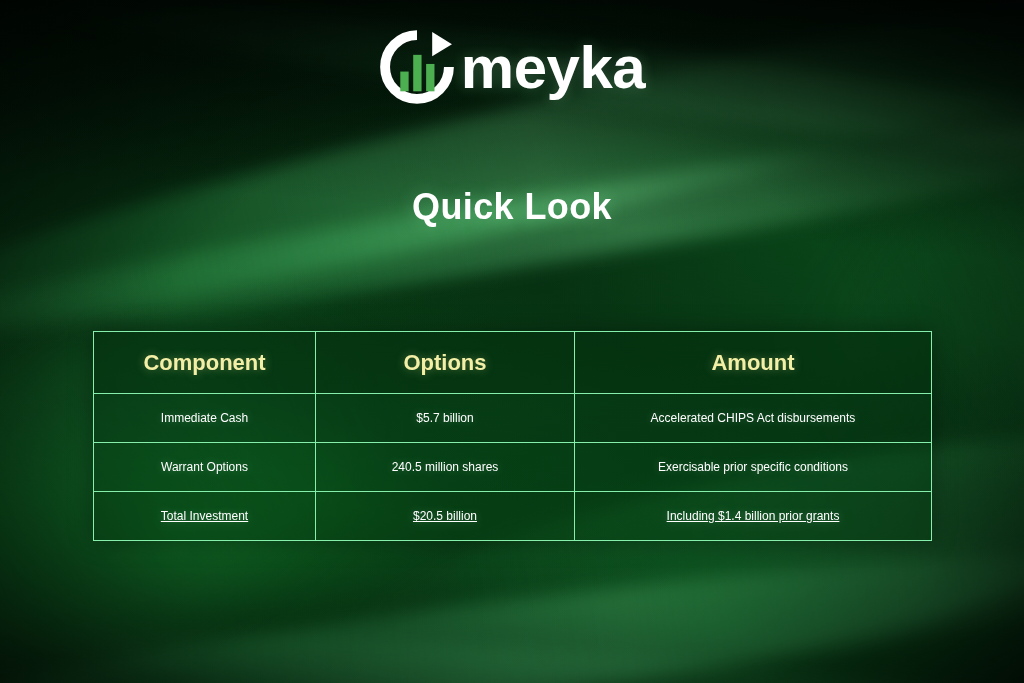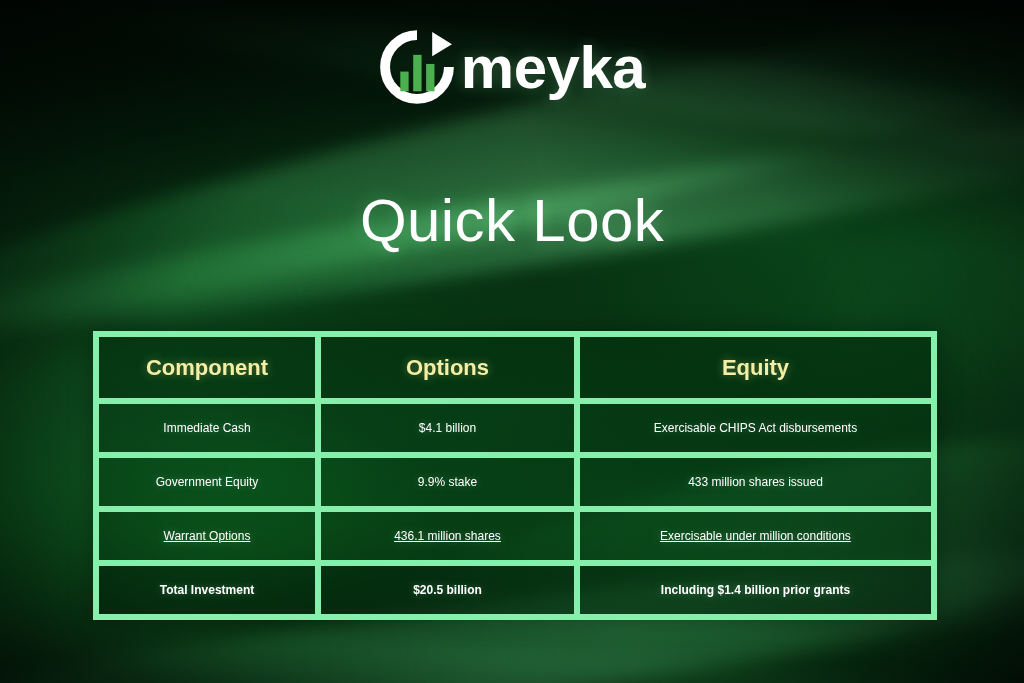--- a/index.html
+++ b/index.html
@@ -122,22 +122,22 @@
     text-shadow: 0 0 14px rgba(180,255,200,0.22);
   }
 
   
   #title {
     position: absolute;
     left: 0; right: 0;
     top: 186px;
     text-align: center;
     color: #ffffff;
-    font-size: 60px;
-    font-weight: 400;
+    font-size: 36px;
+    font-weight: 700;
     letter-spacing: 0.4px;
     text-shadow: 0 0 18px rgba(160,255,190,0.25);
   }
 
   
   #table-wrap {
     position: absolute;
     left: 93px;
     top: 331px;
     width: 838px;
@@ -148,21 +148,21 @@
     table-layout: fixed;
     border: 1px solid #e9e7b4;
     box-shadow: 0 0 22px rgba(0,0,0,0.35);
   }
   table.quick-look col.c1 { width: 222px; }
   table.quick-look col.c2 { width: 259px; }
   table.quick-look col.c3 { width: 357px; }
 
   table.quick-look th,
   table.quick-look td {
-    border: 6px solid #86efac;
+    border: 1px solid #86efac;
     text-align: center;
     padding: 0 8px;
     background: rgba(4,52,16,0.58);
   }
   table.quick-look th {
     height: 61px;
     color: #f4efa6;
     font-size: 22px;
     font-weight: 700;
     text-shadow: 0 0 10px rgba(240,235,150,0.35);
@@ -215,38 +215,33 @@
     <table class="quick-look">
       <colgroup>
         <col class="c1">
           <col class="c2">
           <col class="c3">
       </colgroup>
       <thead>
         <tr>
           <th>Component</th>
           <th>Options</th>
-          <th>Equity</th>
+          <th>Amount</th>
         </tr>
       </thead>
       <tbody>
         <tr>
           <td>Immediate Cash</td>
-          <td>$4.1 billion</td>
-          <td>Exercisable CHIPS Act disbursements</td>
-        </tr>
-        <tr>
-          <td>Government Equity</td>
-          <td>9.9% stake</td>
-          <td>433 million shares issued</td>
+          <td>$5.7 billion</td>
+          <td>Accelerated CHIPS Act disbursements</td>
         </tr>
         <tr>
           <td>Warrant Options</td>
-          <td>436.1 million shares</td>
-          <td>Exercisable under million conditions</td>
+          <td>240.5 million shares</td>
+          <td>Exercisable prior specific conditions</td>
         </tr>
         <tr>
           <td>Total Investment</td>
           <td>$20.5 billion</td>
           <td>Including $1.4 billion prior grants</td>
         </tr>
       </tbody>
     </table>
   </div>
 

